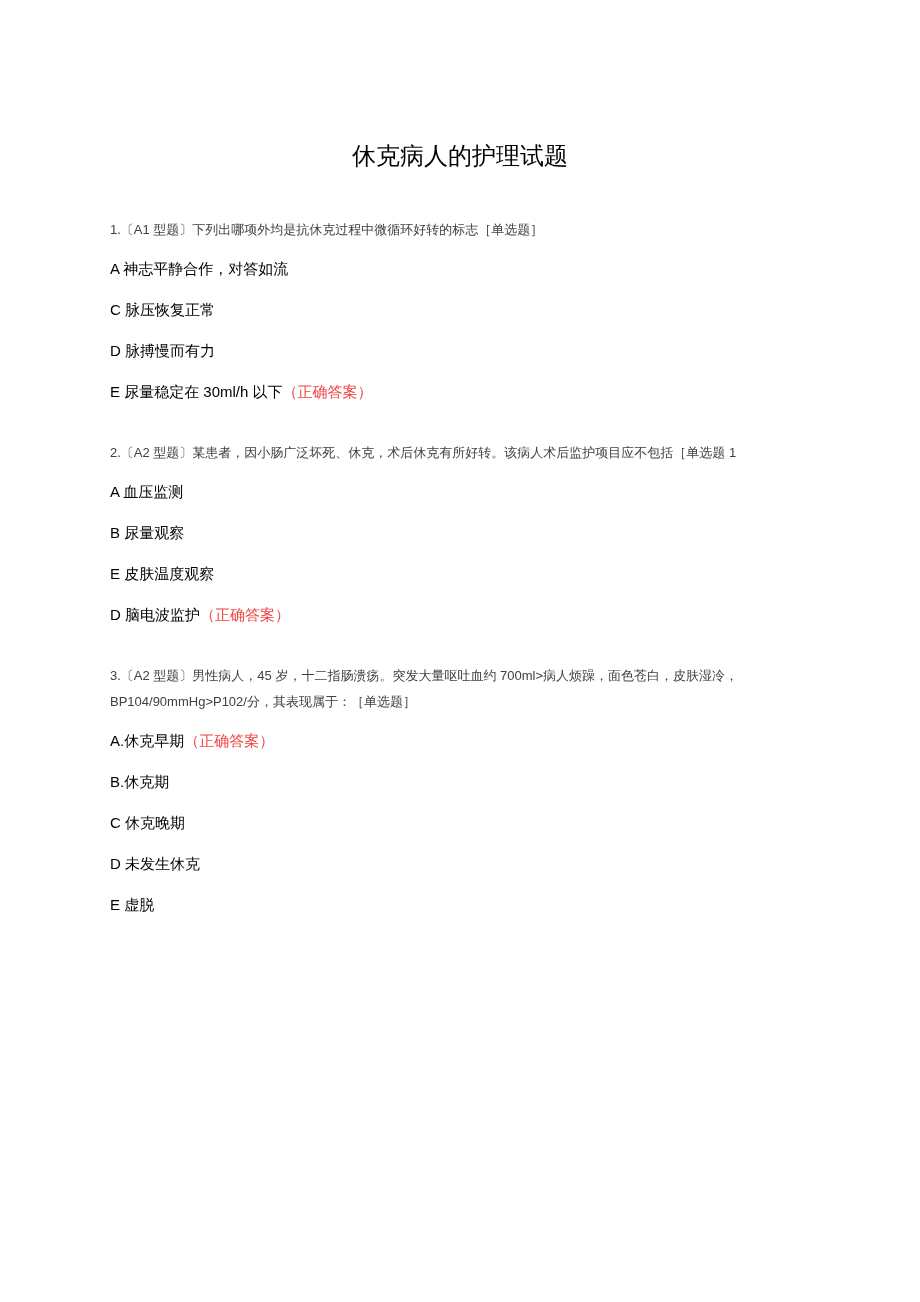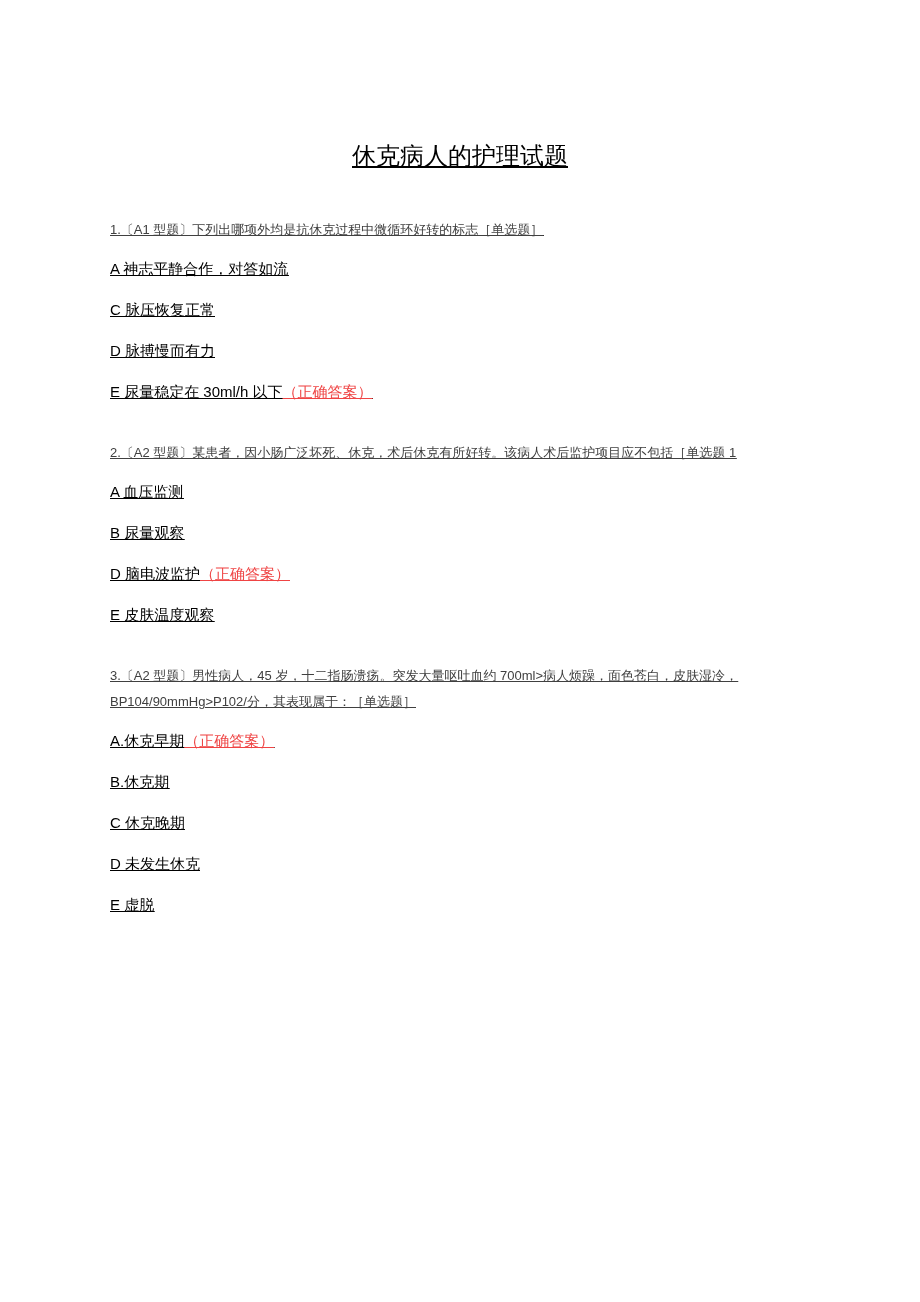--- a/index.html
+++ b/index.html
@@ -1,19 +1,18 @@
 <!DOCTYPE html>
 <html><head>
   <meta charset="utf-8">
   <style>
     * {
       margin: 0;
       padding: 0;
       box-sizing: border-box;
-      text-decoration: underline;
     }
     body {
       font-family: "Microsoft YaHei", "SimSun", Arial, sans-serif;
       background: #fff;
       width: 920px;
       min-height: 1302px;
       padding: 140px 110px 80px 110px;
     }
     .title {
       font-size: 24px;
@@ -51,22 +50,22 @@
       <div class="question-text">1.〔A1 型题〕下列出哪项外均是抗休克过程中微循环好转的标志［单选题］</div>
       <div class="option"><span>A 神志平静合作，对答如流</span></div>
       <div class="option"><span>C 脉压恢复正常</span></div>
       <div class="option"><span>D 脉搏慢而有力</span></div>
       <div class="option"><span>E 尿量稳定在 30ml/h 以下</span><span class="correct-answer">（正确答案）</span></div>
     </div>
     <div class="question">
       <div class="question-text">2.〔A2 型题〕某患者，因小肠广泛坏死、休克，术后休克有所好转。该病人术后监护项目应不包括［单选题 1</div>
       <div class="option"><span>A 血压监测</span></div>
       <div class="option"><span>B 尿量观察</span></div>
+      <div class="option"><span>E 皮肤温度观察</span></div>
       <div class="option"><span>D 脑电波监护</span><span class="correct-answer">（正确答案）</span></div>
-      <div class="option"><span>E 皮肤温度观察</span></div>
     </div>
     <div class="question">
       <div class="question-text">3.〔A2 型题〕男性病人，45 岁，十二指肠溃疡。突发大量呕吐血约 700ml&gt;病人烦躁，面色苍白，皮肤湿冷，BP104/90mmHg&gt;P102/分，其表现属于：［单选题］</div>
       <div class="option"><span>A.休克早期</span><span class="correct-answer">（正确答案）</span></div>
       <div class="option"><span>B.休克期</span></div>
       <div class="option"><span>C 休克晚期</span></div>
       <div class="option"><span>D 未发生休克</span></div>
       <div class="option"><span>E 虚脱</span></div>
     </div>
   </div>

